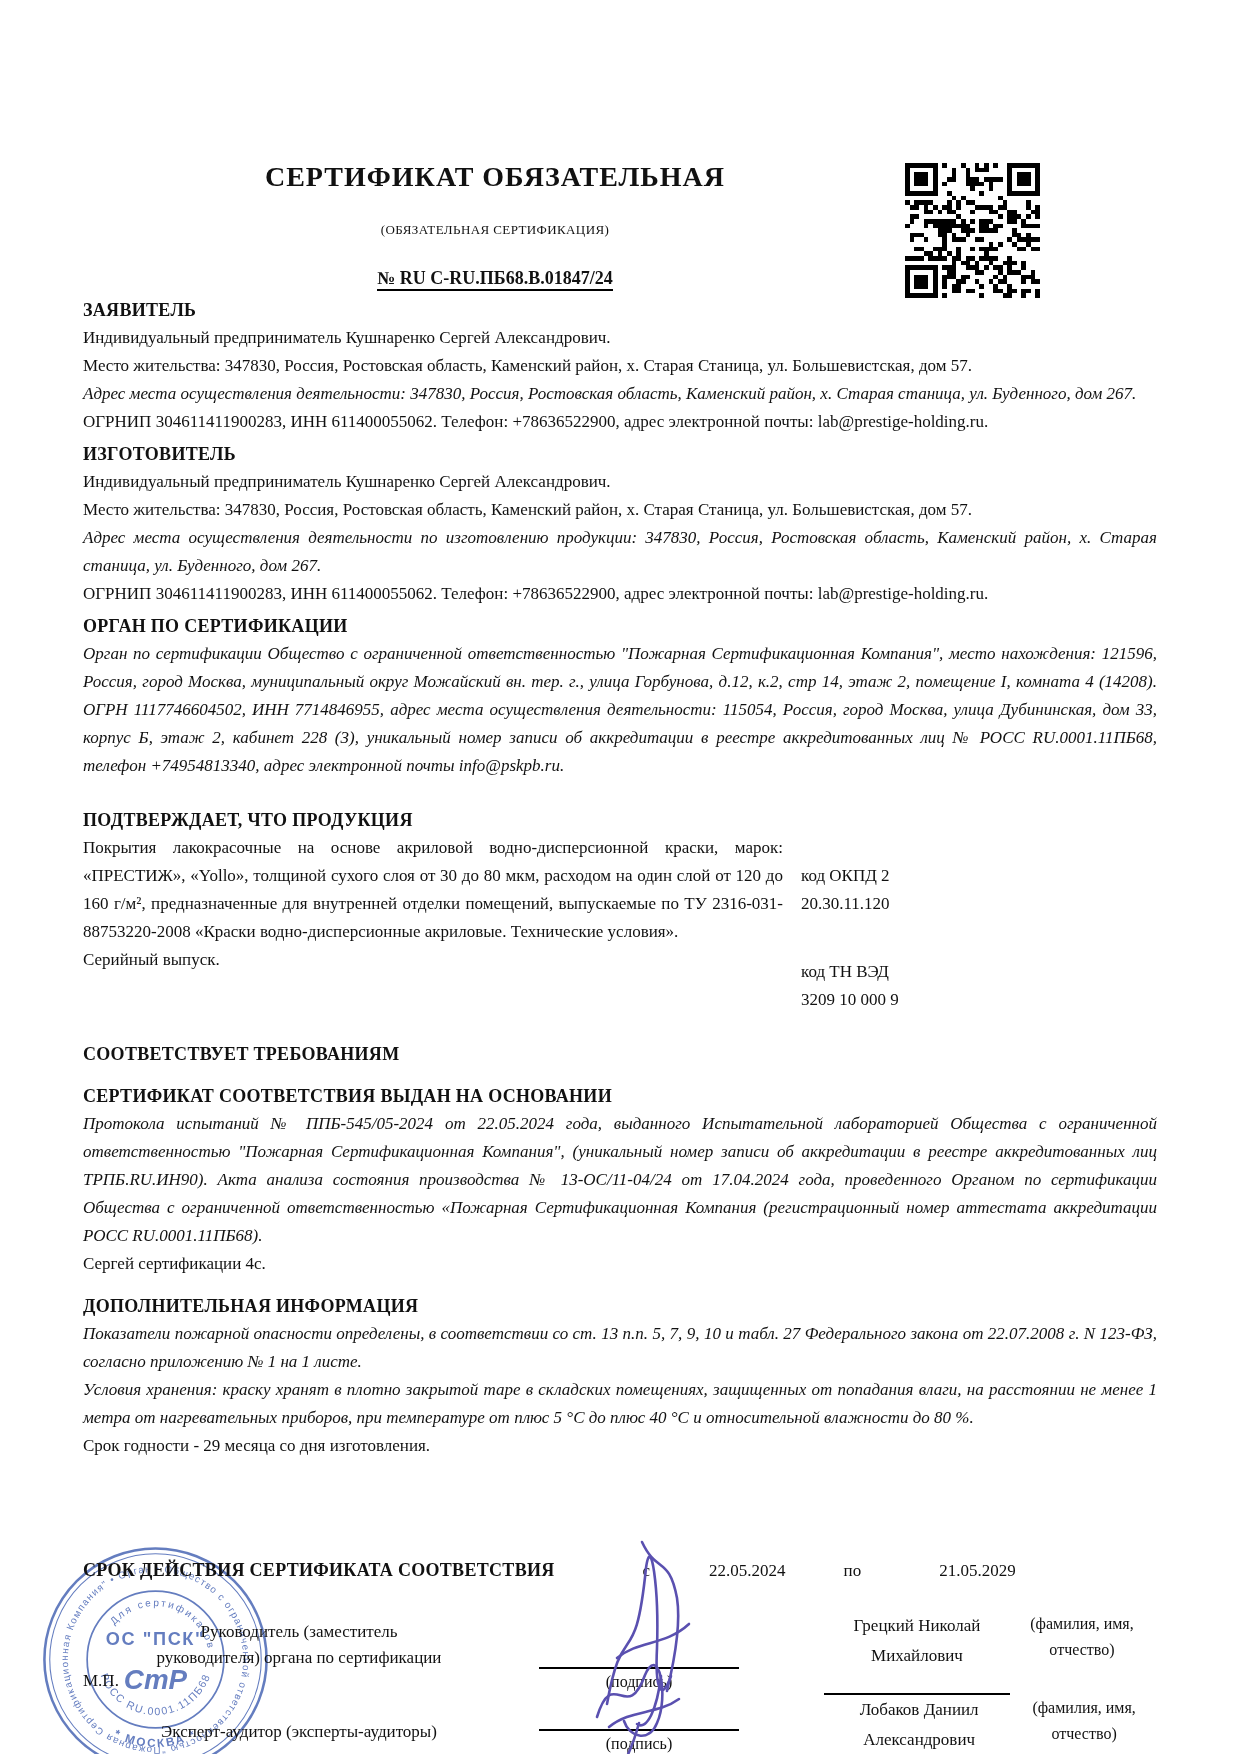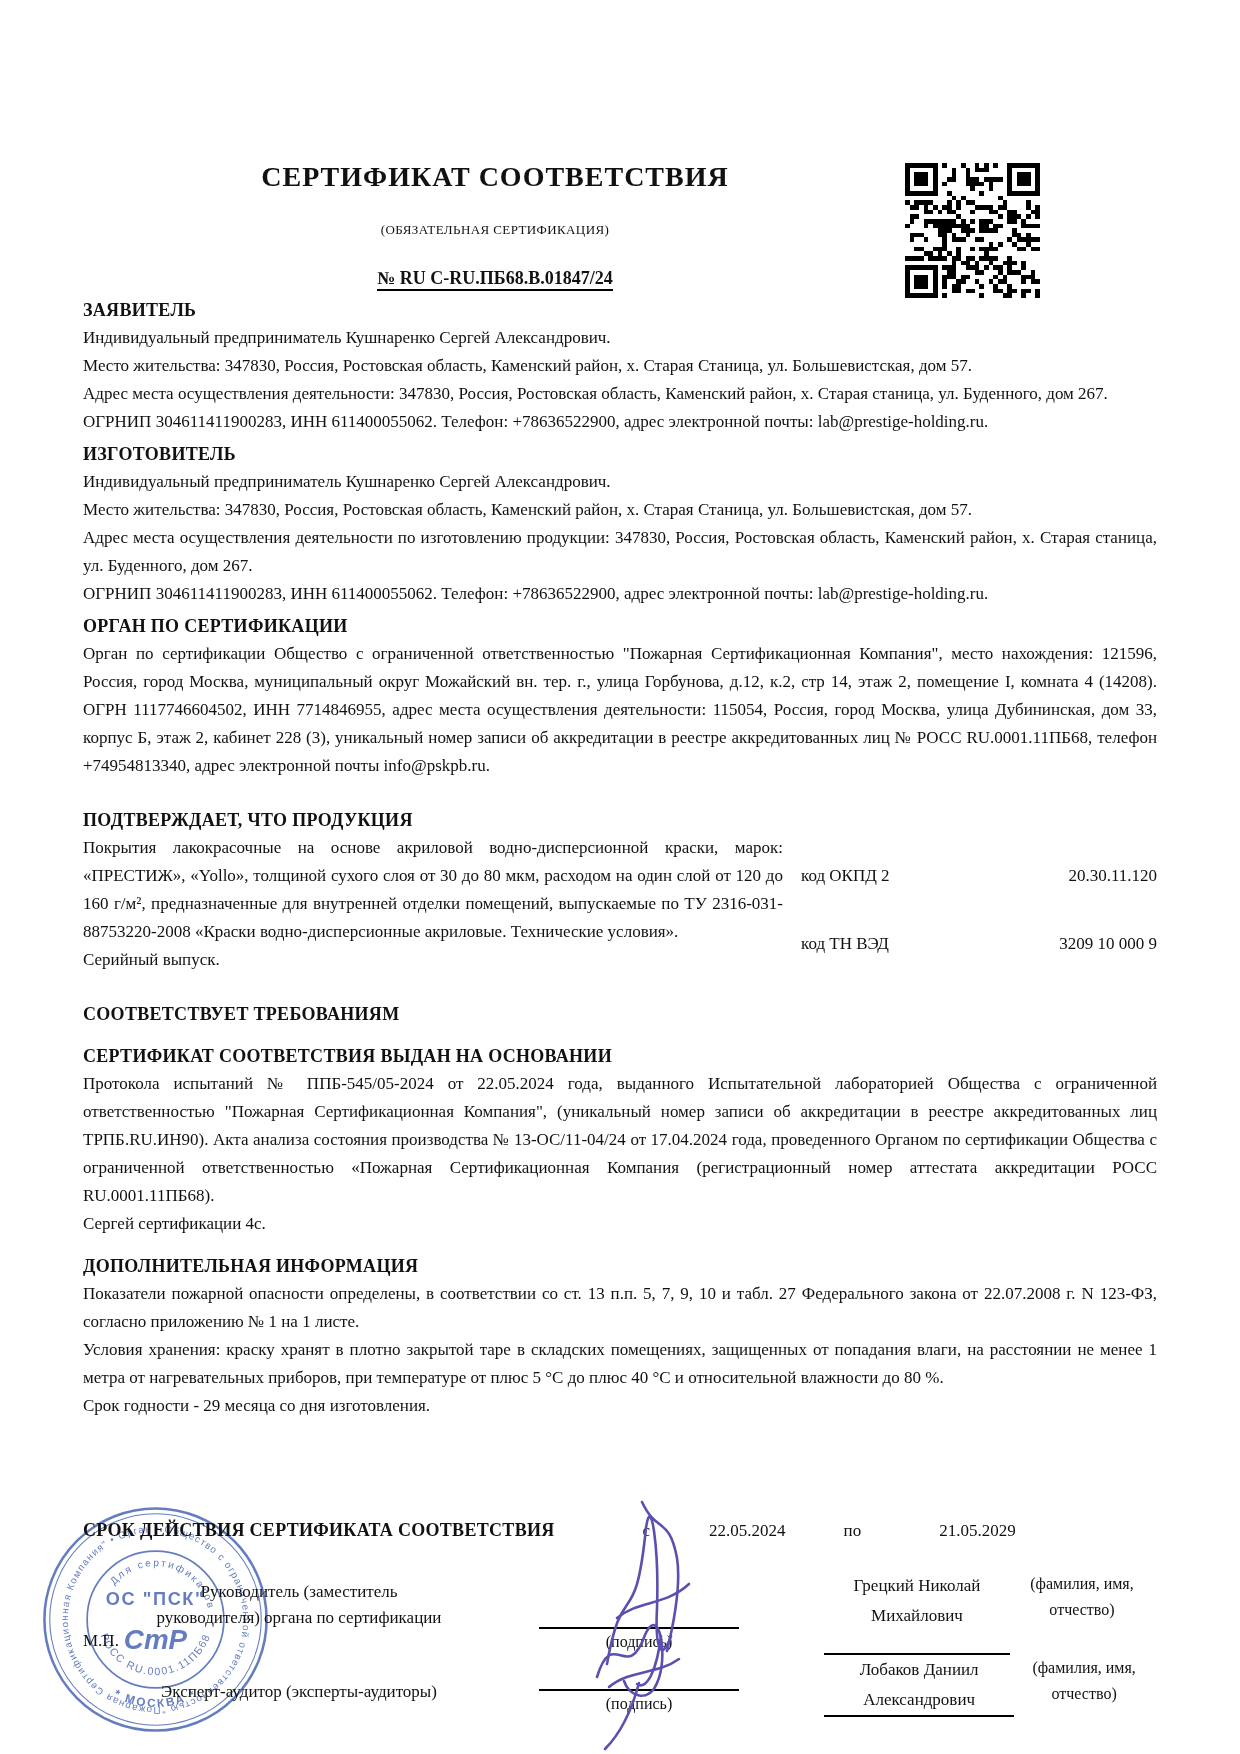--- a/index.html
+++ b/index.html
@@ -14,28 +14,28 @@
   .doc-header { text-align:center; padding-right:250px; }
   .doc-title { font-size:28px; font-weight:bold; letter-spacing:1px; line-height:34px; }
   .doc-subtitle { font-size:13px; margin-top:22px; letter-spacing:.4px; }
   .doc-number { margin-top:20px; font-size:18px; font-weight:bold; }
   .doc-number span { border-bottom:2px solid #000; padding-bottom:1px; }
   .qr { position:absolute; top:163px; left:905px; width:135px; height:135px; }
   .qr svg { width:100%; height:100%; shape-rendering:crispEdges; }
 
   section { margin-top:2px; }
   h2 { font-size:18px; font-weight:bold; letter-spacing:.3px; line-height:28px; margin-top:4px; }
-  p.just { text-align:justify; }
+  p.just { text-align:justify;font-style:italic; }
   .gap-s { margin-top:14px; }
   .gap-m { margin-top:26px; }
 
   .product-wrap { display:flex; }
   .product-text { width:700px; text-align:justify; }
   .product-codes { flex:1; padding-left:18px; padding-top:28px; }
-  .code-row { display:flex; justify-content:space-between; line-height:28px; }
+  .code-row { display:flex; justify-content:space-between; line-height:28px;flex-direction:column; }
   .code-row + .code-row { margin-top:40px; }
 
   .bottom { position:relative; margin-top:96px; }
   .stamp { position:absolute; left:-45px; top:-14px; width:235px; height:235px; opacity:.85; pointer-events:none; }
   .validity { display:flex; align-items:baseline; position:relative; z-index:2; }
   .validity h2 { margin:0; }
   .validity .v-c   { margin-left:88px; }
   .validity .v-from{ margin-left:59px; }
   .validity .v-po  { margin-left:58px; }
   .validity .v-to  { margin-left:78px; }
@@ -335,21 +335,21 @@
         <rect x="16" y="28" width="1" height="1"></rect>
         <rect x="21" y="28" width="1" height="1"></rect>
         <rect x="22" y="28" width="1" height="1"></rect>
         <rect x="25" y="28" width="1" height="1"></rect>
         <rect x="28" y="28" width="1" height="1"></rect>
       </g>
     </svg>
 </div>
 
 <div class="doc-header">
-  <div class="doc-title">СЕРТИФИКАТ СООТВЕТСТВИЯ</div>
+  <div class="doc-title">СЕРТИФИКАТ ОБЯЗАТЕЛЬНАЯ</div>
   <div class="doc-subtitle">(ОБЯЗАТЕЛЬНАЯ СЕРТИФИКАЦИЯ)</div>
   <div class="doc-number"><span>№ RU C-RU.ПБ68.В.01847/24</span></div>
 </div>
 
 <section>
   <h2>ЗАЯВИТЕЛЬ</h2>
   <p>Индивидуальный предприниматель Кушнаренко Сергей Александрович.</p>
   <p>Место жительства: 347830, Россия, Ростовская область, Каменский район, х. Старая Станица, ул. Большевистская, дом 57.</p>
   <p class="just">Адрес места осуществления деятельности: 347830, Россия, Ростовская область, Каменский район, х. Старая станица, ул. Буденного, дом 267.</p>
   <p>ОГРНИП 304611411900283, ИНН 611400055062. Телефон: +78636522900, адрес электронной почты: lab@prestige-holding.ru.</p>

